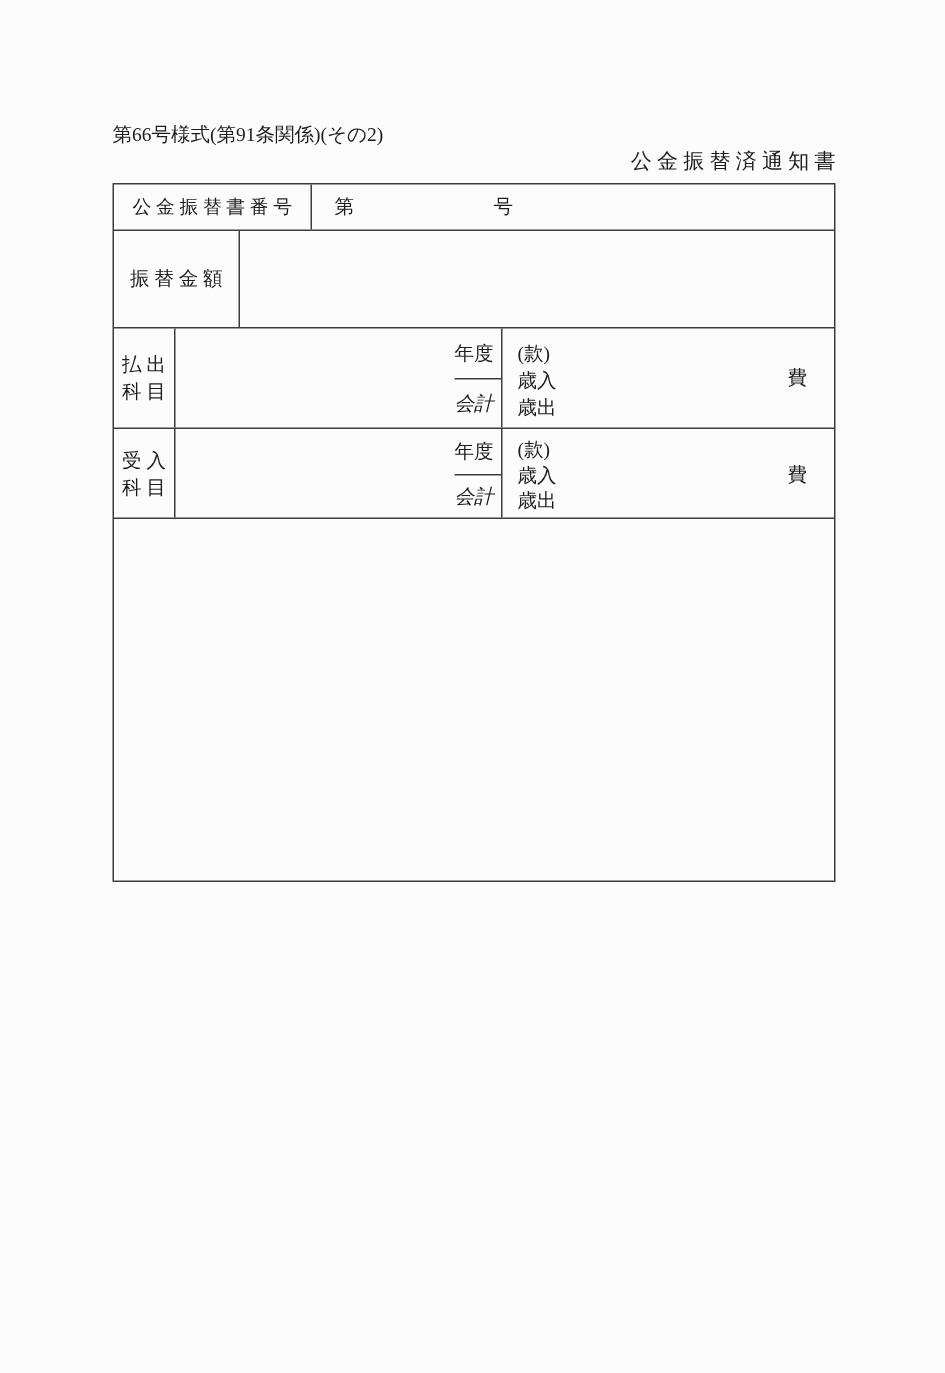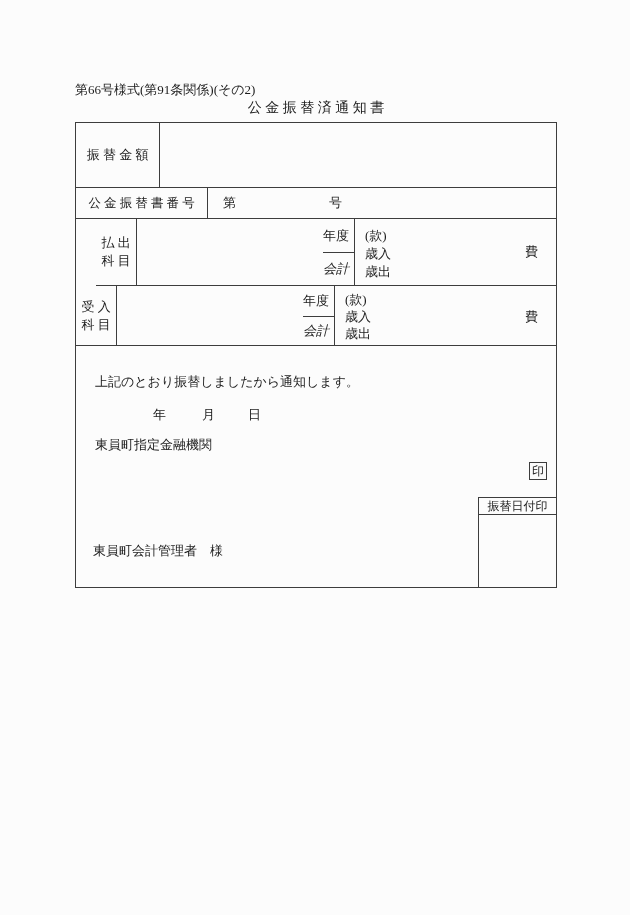--- a/index.html
+++ b/index.html
@@ -11,21 +11,21 @@
     -webkit-font-smoothing: antialiased;
   }
   .page { position: relative; width: 630px; height: 778px; overflow: hidden; border-radius: 27px; }
 
   .form-note {
     position: absolute; left: 75px; top: 81px;
     font-size: 13px; white-space: nowrap;
   }
   .form-title {
     position: absolute; left: 75px; top: 99px; width: 482px;
-    text-align: center; font-size: 14px; white-space: nowrap;
+    text-align: right; font-size: 14px; white-space: nowrap;
   }
 
   .form-table {
     position: absolute; left: 75px; top: 122px;
     width: 482px; height: 466px;
     border: 1px solid #3d3d3d;
     font-size: 13px;
   }
   .trow { display: flex; border-bottom: 1px solid #3d3d3d; }
   .cell-label {
@@ -38,21 +38,21 @@
   .row-number .cell-value {
     flex: 1; display: flex; align-items: center; padding-left: 15px;
   }
   .row-number .num-suffix { margin-left: 93px; }
 
   .row-amount { height: 65px; }
   .row-amount .cell-label { width: 84px; }
   .row-amount .cell-value { flex: 1; }
 
   .row-subject { }
-  .row-payout { height: 67px; margin-left: 20px; }
+  .row-payout { height: 67px; }
   .row-receipt { height: 60px; }
   .row-subject .cell-label { width: 41px; line-height: 18px; }
   .cell-mid {
     width: 218px; border-right: 1px solid #3d3d3d;
     display: flex; flex-direction: column; align-items: flex-end;
   }
   .sub-top {
     border-bottom: 1px solid #3d3d3d;
     display: flex; align-items: center; justify-content: flex-end;
     padding-right: 5px;
@@ -102,31 +102,31 @@
 </head>
 <body>
 
 <div class="page">
 
   <div class="form-note">第66号様式(第91条関係)(その2)</div>
   <div class="form-title">公 金 振 替 済 通 知 書</div>
 
   <div class="form-table">
 
-    <div class="trow row-amount">
-      <div class="cell-label">振 替 金 額</div>
-      <div class="cell-value"></div>
-    </div>
-
     <div class="trow row-number">
       <div class="cell-label">公 金 振 替 書 番 号</div>
       <div class="cell-value">
         <span>第</span>
         <span class="num-suffix">号</span>
       </div>
+    </div>
+
+    <div class="trow row-amount">
+      <div class="cell-label">振 替 金 額</div>
+      <div class="cell-value"></div>
     </div>
 
     <div class="trow row-subject row-payout">
       <div class="cell-label">
         <div>
           <div>払 出</div>
           <div>科 目</div>
         </div>
       </div>
       <div class="cell-mid">
@@ -161,32 +161,15 @@
         </div>
       </div>
       <div class="cell-kamoku">
         <div>(款)</div>
         <div>歳入</div>
         <div>歳出</div>
         <span class="fee-suffix">費</span>
       </div>
     </div>
 
-    <div class="trow trow-bottom">
-      <div class="notice-text">上記のとおり振替しましたから通知します。</div>
-      <div class="date-line">
-        <span class="date-year">年</span>
-        <span class="date-month">月</span>
-        <span class="date-day">日</span>
-      </div>
-      <div class="bank-line">東員町指定金融機関</div>
-      <div class="seal-box">
-        <span>印</span>
-      </div>
-      <div class="stamp-box">
-        <div class="stamp-header">振替日付印</div>
-        <div class="stamp-area"></div>
-      </div>
-      <div class="recipient-line">東員町会計管理者　様</div>
-    </div>
 
   </div>
 </div>
 
 </body></html>

